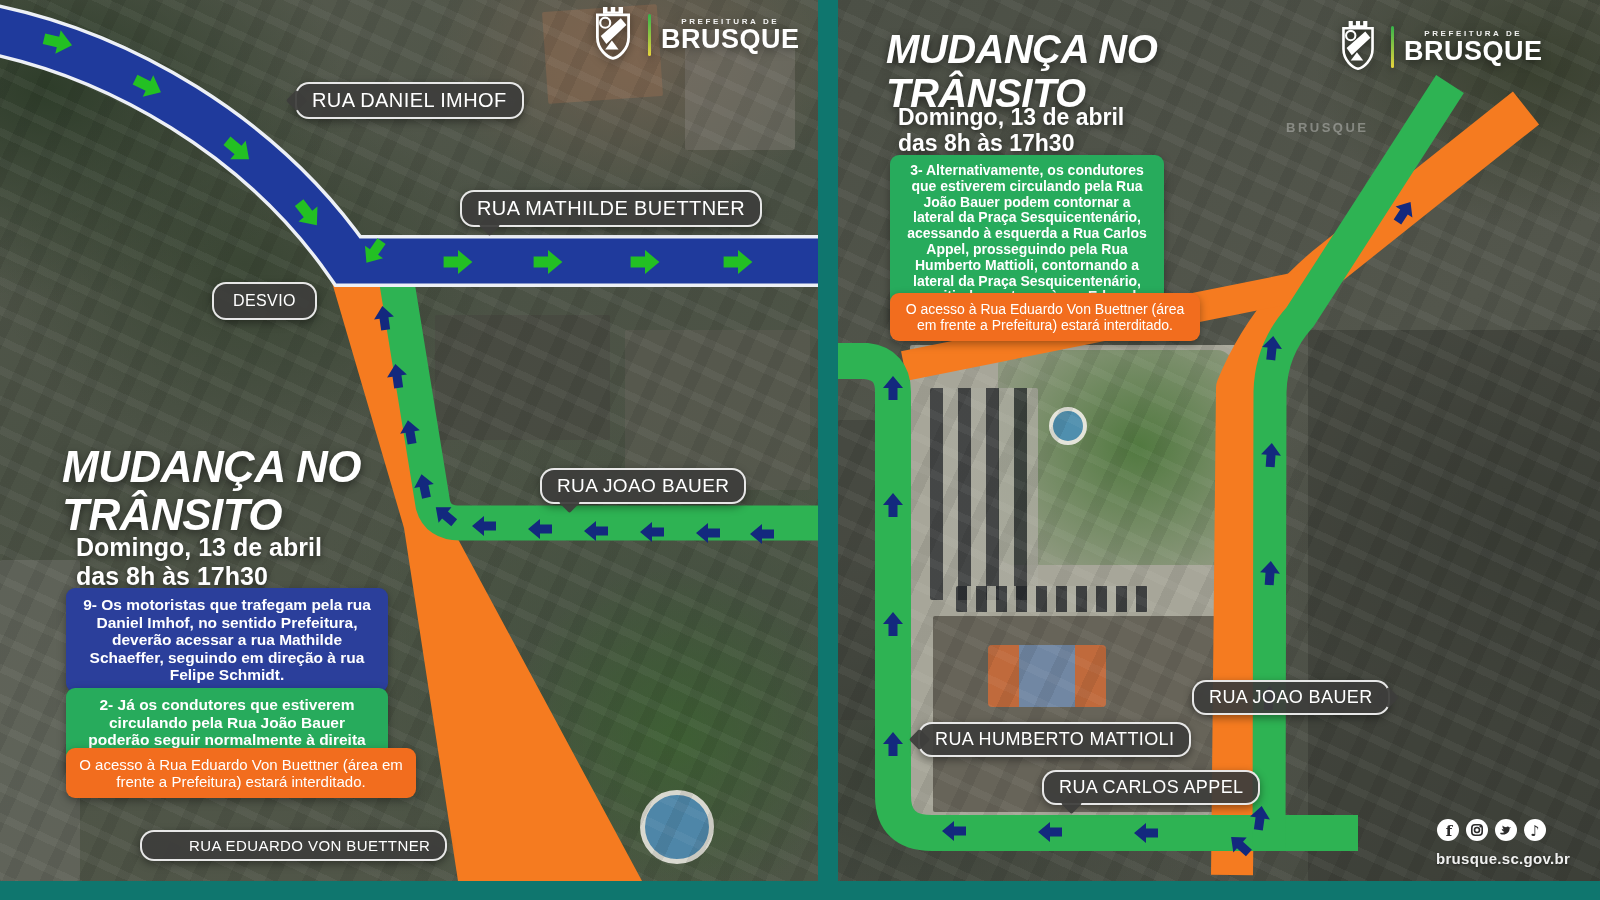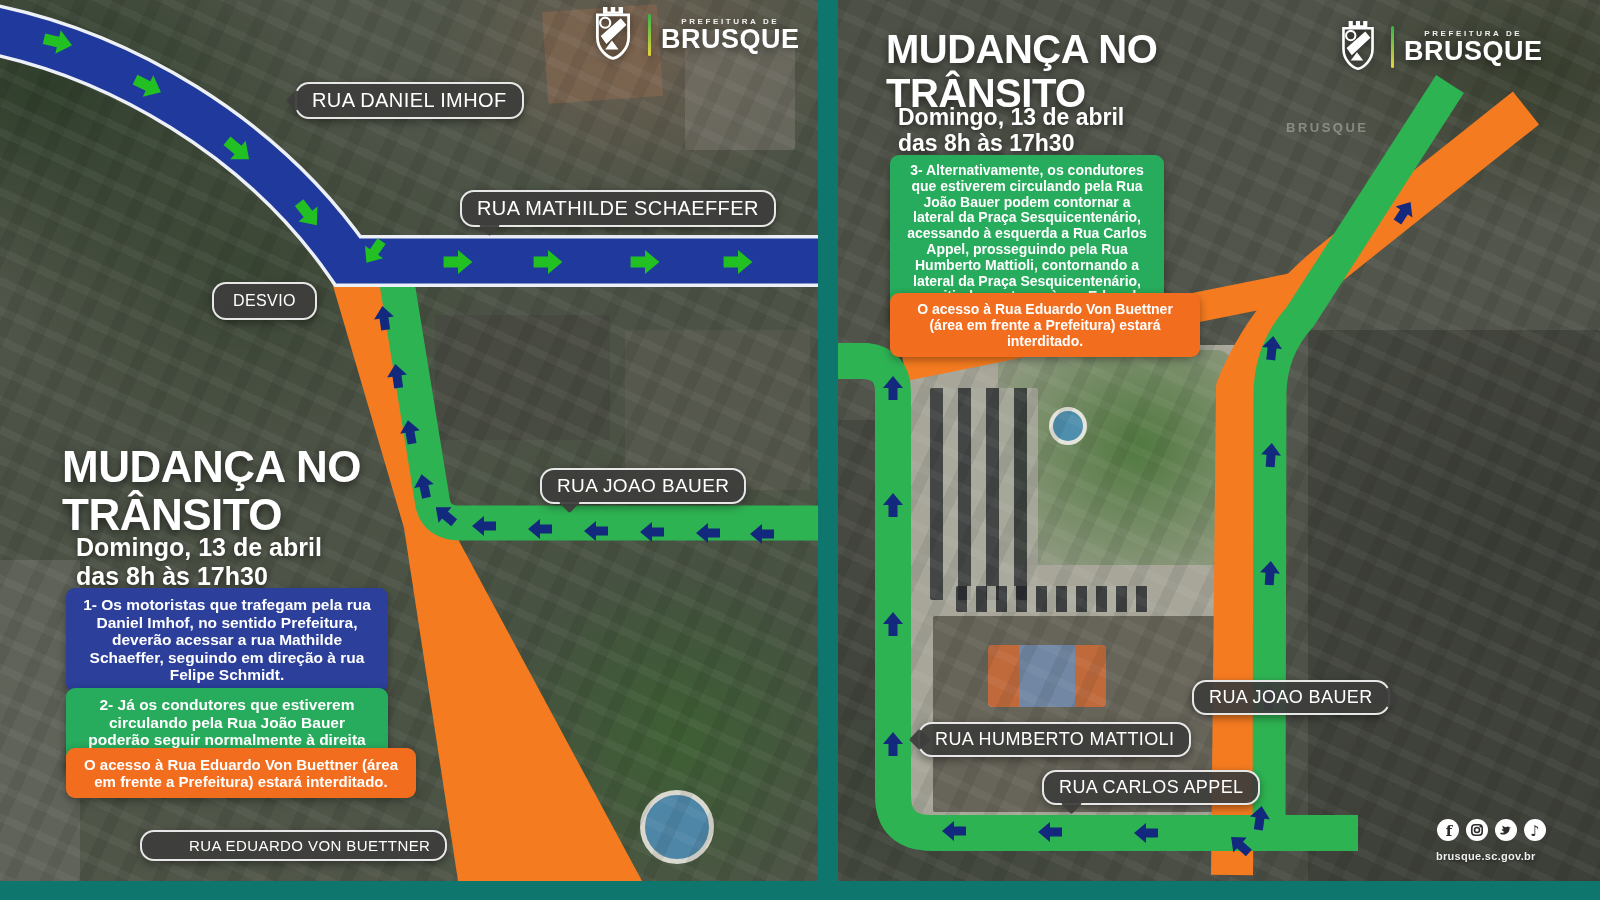--- a/index.html
+++ b/index.html
@@ -21,47 +21,47 @@
     radial-gradient(380px 280px at 90% 60%, #41453c 0%, rgba(65,69,60,0) 70%),
     linear-gradient(150deg,#4c5046 0%,#53564c 50%,#464a41 100%);}
   .aerial::after{content:"";position:absolute;inset:0;
     background:
       repeating-linear-gradient(115deg, rgba(0,0,0,.07) 0 12px, rgba(0,0,0,0) 12px 34px),
       repeating-linear-gradient(25deg, rgba(255,255,255,.045) 0 8px, rgba(255,255,255,0) 8px 27px);}
   .bld{position:absolute;border-radius:2px;}
   .roads{position:absolute;left:0;top:0;}
   
   .title{position:absolute;color:#fff;font-weight:900;letter-spacing:-.5px;
-    text-shadow:0 3px 8px rgba(0,0,0,.55);line-height:1.06;}
+    text-shadow:0 3px 8px rgba(0,0,0,.55);line-height:1.06;font-style:italic;}
   .subtitle{position:absolute;color:#fff;font-weight:800;text-shadow:0 2px 6px rgba(0,0,0,.55);}
   .infobox{position:absolute;color:#fff;border-radius:9px;box-shadow:0 3px 9px rgba(0,0,0,.35);
     padding:8px 11px;font-weight:600;}
   .box-blue{background:var(--box-blue);}
   .box-green{background:var(--box-green);}
-  .box-orange{background:var(--box-orange);font-weight:700;}
+  .box-orange{background:var(--box-orange);font-weight:400;}
   
   .bubble{position:absolute;background:var(--label-bg);color:#fff;font-weight:400;
     border:2px solid rgba(255,255,255,.88);border-radius:14px;padding:5px 15px;
     white-space:nowrap;letter-spacing:.4px;font-size:19px;box-shadow:0 3px 8px rgba(0,0,0,.4);}
   .bubble::after{background:var(--label-bg);}
   .t-down::after{content:"";position:absolute;left:20px;bottom:-8px;width:15px;height:15px;
     transform:rotate(45deg);border-radius:2px;}
   .t-left::after{content:"";position:absolute;left:-8px;top:50%;margin-top:-8px;width:15px;height:15px;
     transform:rotate(45deg);border-radius:2px;}
   .t-right::after{content:"";position:absolute;right:-8px;top:50%;margin-top:-8px;width:15px;height:15px;
     transform:rotate(45deg);border-radius:2px;}
   
   .logo{position:absolute;display:flex;align-items:center;gap:10px;filter:drop-shadow(0 2px 5px rgba(0,0,0,.5));}
   .logo-divider{width:3px;height:42px;background:linear-gradient(#35b44a,#e8d43c);border-radius:2px;}
   .logo-text{display:flex;flex-direction:column;color:#fff;}
   .logo-small{font-size:8px;letter-spacing:2.6px;font-weight:700;opacity:.92;}
   .logo-name{font-size:27px;font-weight:900;letter-spacing:.5px;line-height:1;}
   
   .social-row{position:absolute;display:flex;gap:5px;}
-  .website{position:absolute;color:#fff;opacity:.92;font-size:11px;font-weight:600;letter-spacing:.3px;
+  .website{position:absolute;color:#fff;opacity:.92;font-size:15px;font-weight:600;letter-spacing:.3px;
     text-shadow:0 1px 3px rgba(0,0,0,.6);}
   .watermark{position:absolute;color:rgba(255,255,255,.32);font-weight:800;letter-spacing:2.5px;font-size:13px;}
 </style>
 </head>
 <body>
 
 <div class="stage">
 
   <div class="poster poster-left">
     <div class="aerial aerial-l">
@@ -117,30 +117,30 @@
         <path d="M15,39 L21,31 L27,39 Z" fill="#fff"></path>
       </svg>
       <div class="logo-divider"></div>
       <div class="logo-text">
         <span class="logo-small">PREFEITURA DE</span>
         <span class="logo-name">BRUSQUE</span>
       </div>
     </div>
 
     <div class="bubble t-left" style="left:295px;top:82px;font-size:20px;">RUA DANIEL IMHOF</div>
-    <div class="bubble t-down" style="left:460px;top:190px;font-size:20px;">RUA MATHILDE SCHAEFFER</div>
+    <div class="bubble t-down" style="left:460px;top:190px;font-size:20px;">RUA MATHILDE BUETTNER</div>
     <div class="bubble" style="left:212px;top:282px;font-size:16px;padding:8px 19px;">DESVIO</div>
     <div class="bubble t-down" style="left:540px;top:468px;">RUA JOAO BAUER</div>
     <div class="bubble" style="left:140px;top:830px;font-size:15px;padding-left:47px;">RUA EDUARDO VON BUETTNER</div>
 
     <div class="title" style="left:62px;top:444px;font-size:44px;">MUDANÇA NO</div>
     <div class="title" style="left:62px;top:492px;font-size:44px;">TRÂNSITO</div>
     <div class="subtitle" style="left:76px;top:533px;font-size:25px;">Domingo, 13 de abril</div>
     <div class="subtitle" style="left:76px;top:562px;font-size:25px;">das 8h às 17h30</div>
-    <div class="infobox box-blue" style="left:66px;top:588px;width:300px;font-size:15.5px;line-height:17.5px;">1- Os motoristas que trafegam pela rua Daniel Imhof, no sentido Prefeitura, deverão acessar a rua Mathilde Schaeffer, seguindo em direção à rua Felipe Schmidt.</div>
+    <div class="infobox box-blue" style="left:66px;top:588px;width:300px;font-size:15.5px;line-height:17.5px;">9- Os motoristas que trafegam pela rua Daniel Imhof, no sentido Prefeitura, deverão acessar a rua Mathilde Schaeffer, seguindo em direção à rua Felipe Schmidt.</div>
     <div class="infobox box-green" style="left:66px;top:676px;width:300px;font-size:15.5px;line-height:17.5px;margin-top:12px;">2- Já os condutores que estiverem circulando pela Rua João Bauer poderão seguir normalmente à direita pela Rua Daniel Imhof.</div>
     <div class="infobox box-orange" style="left:66px;top:748px;width:328px;font-size:15px;line-height:17px;">O acesso à Rua Eduardo Von Buettner (área em frente a Prefeitura) estará interditado.</div>
   </div>
 
   <div class="poster poster-right">
     <div class="aerial aerial-r">
       <div class="bld" style="left:72px;top:345px;width:326px;height:470px;background:#a7a699;"></div>
       <div class="bld" style="left:160px;top:350px;width:235px;height:215px;background:radial-gradient(70% 70% at 60% 45%, rgba(72,116,54,.9), rgba(72,116,54,.25) 95%);border-radius:16px;"></div>
       <div class="bld" style="left:211px;top:407px;width:30px;height:30px;background:#4f8fae;border:4px solid #e4e4da;border-radius:50%;"></div>
       <div class="bld" style="left:92px;top:388px;width:108px;height:212px;background:repeating-linear-gradient(90deg, rgba(35,38,42,.75) 0 13px, rgba(170,170,158,.85) 13px 28px);"></div>

